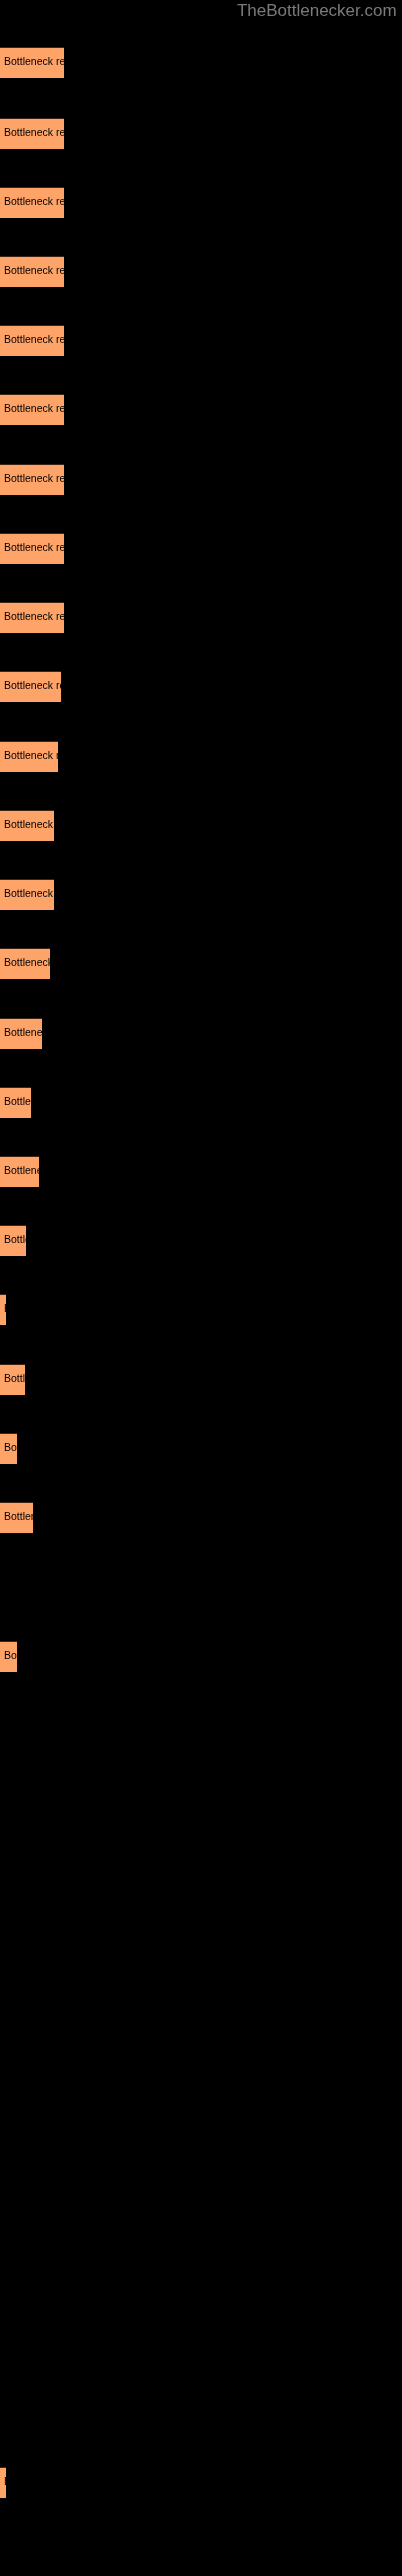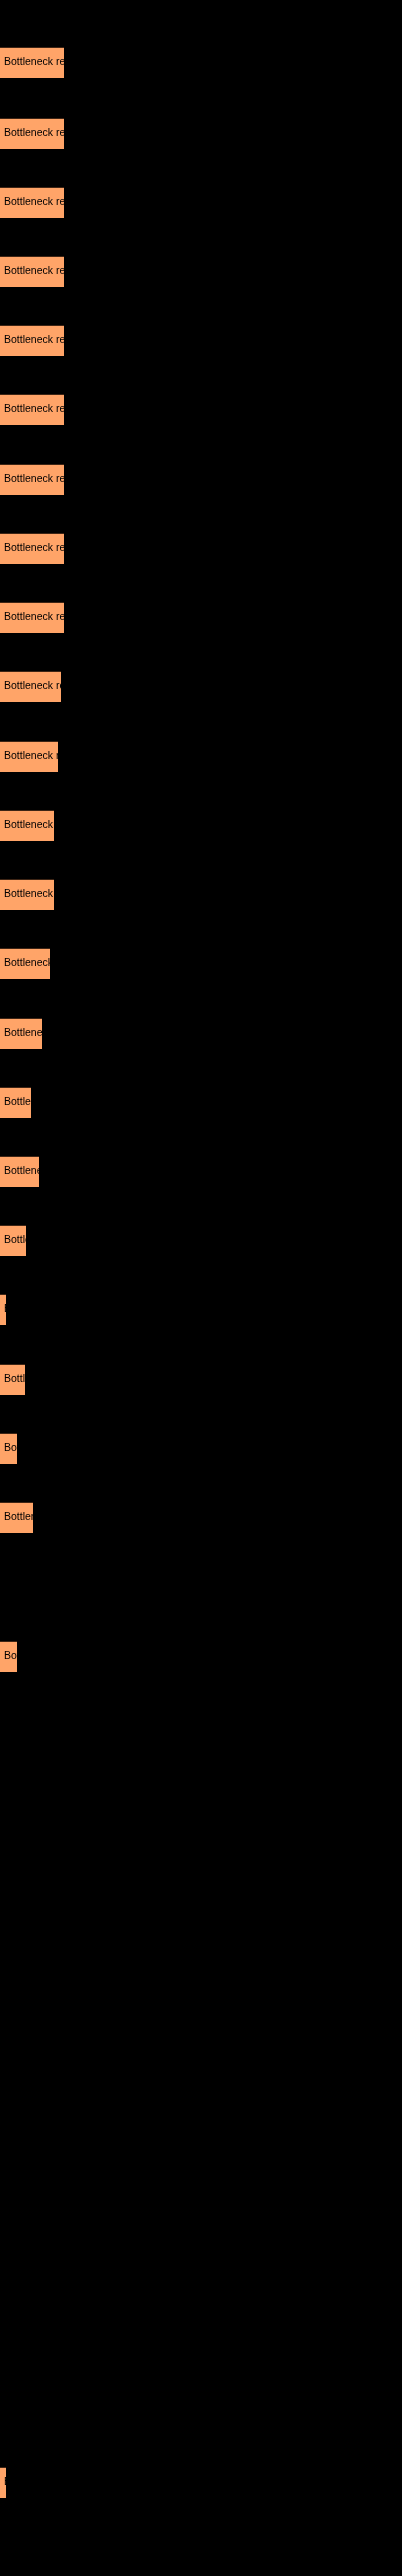--- a/index.html
+++ b/index.html
@@ -68,20 +68,21 @@
     font-family: "Liberation Sans", sans-serif;
     white-space: nowrap;
     pointer-events: none;
   }
 </style>
 </head>
 <body>
 
 <div id="page-wrap">
 
+  <div id="site-title">TheBottlenecker.com</div>
 
   <div id="chart-area">
       <div class="bar-row" style="top: 47px;">
         <div class="bar" style="width: 64px;">
           <span class="bar-label">Bottleneck result</span>
         </div>
       </div>
       <div class="bar-row" style="top: 118px;">
         <div class="bar" style="width: 64px;">
           <span class="bar-label">Bottleneck result</span>

